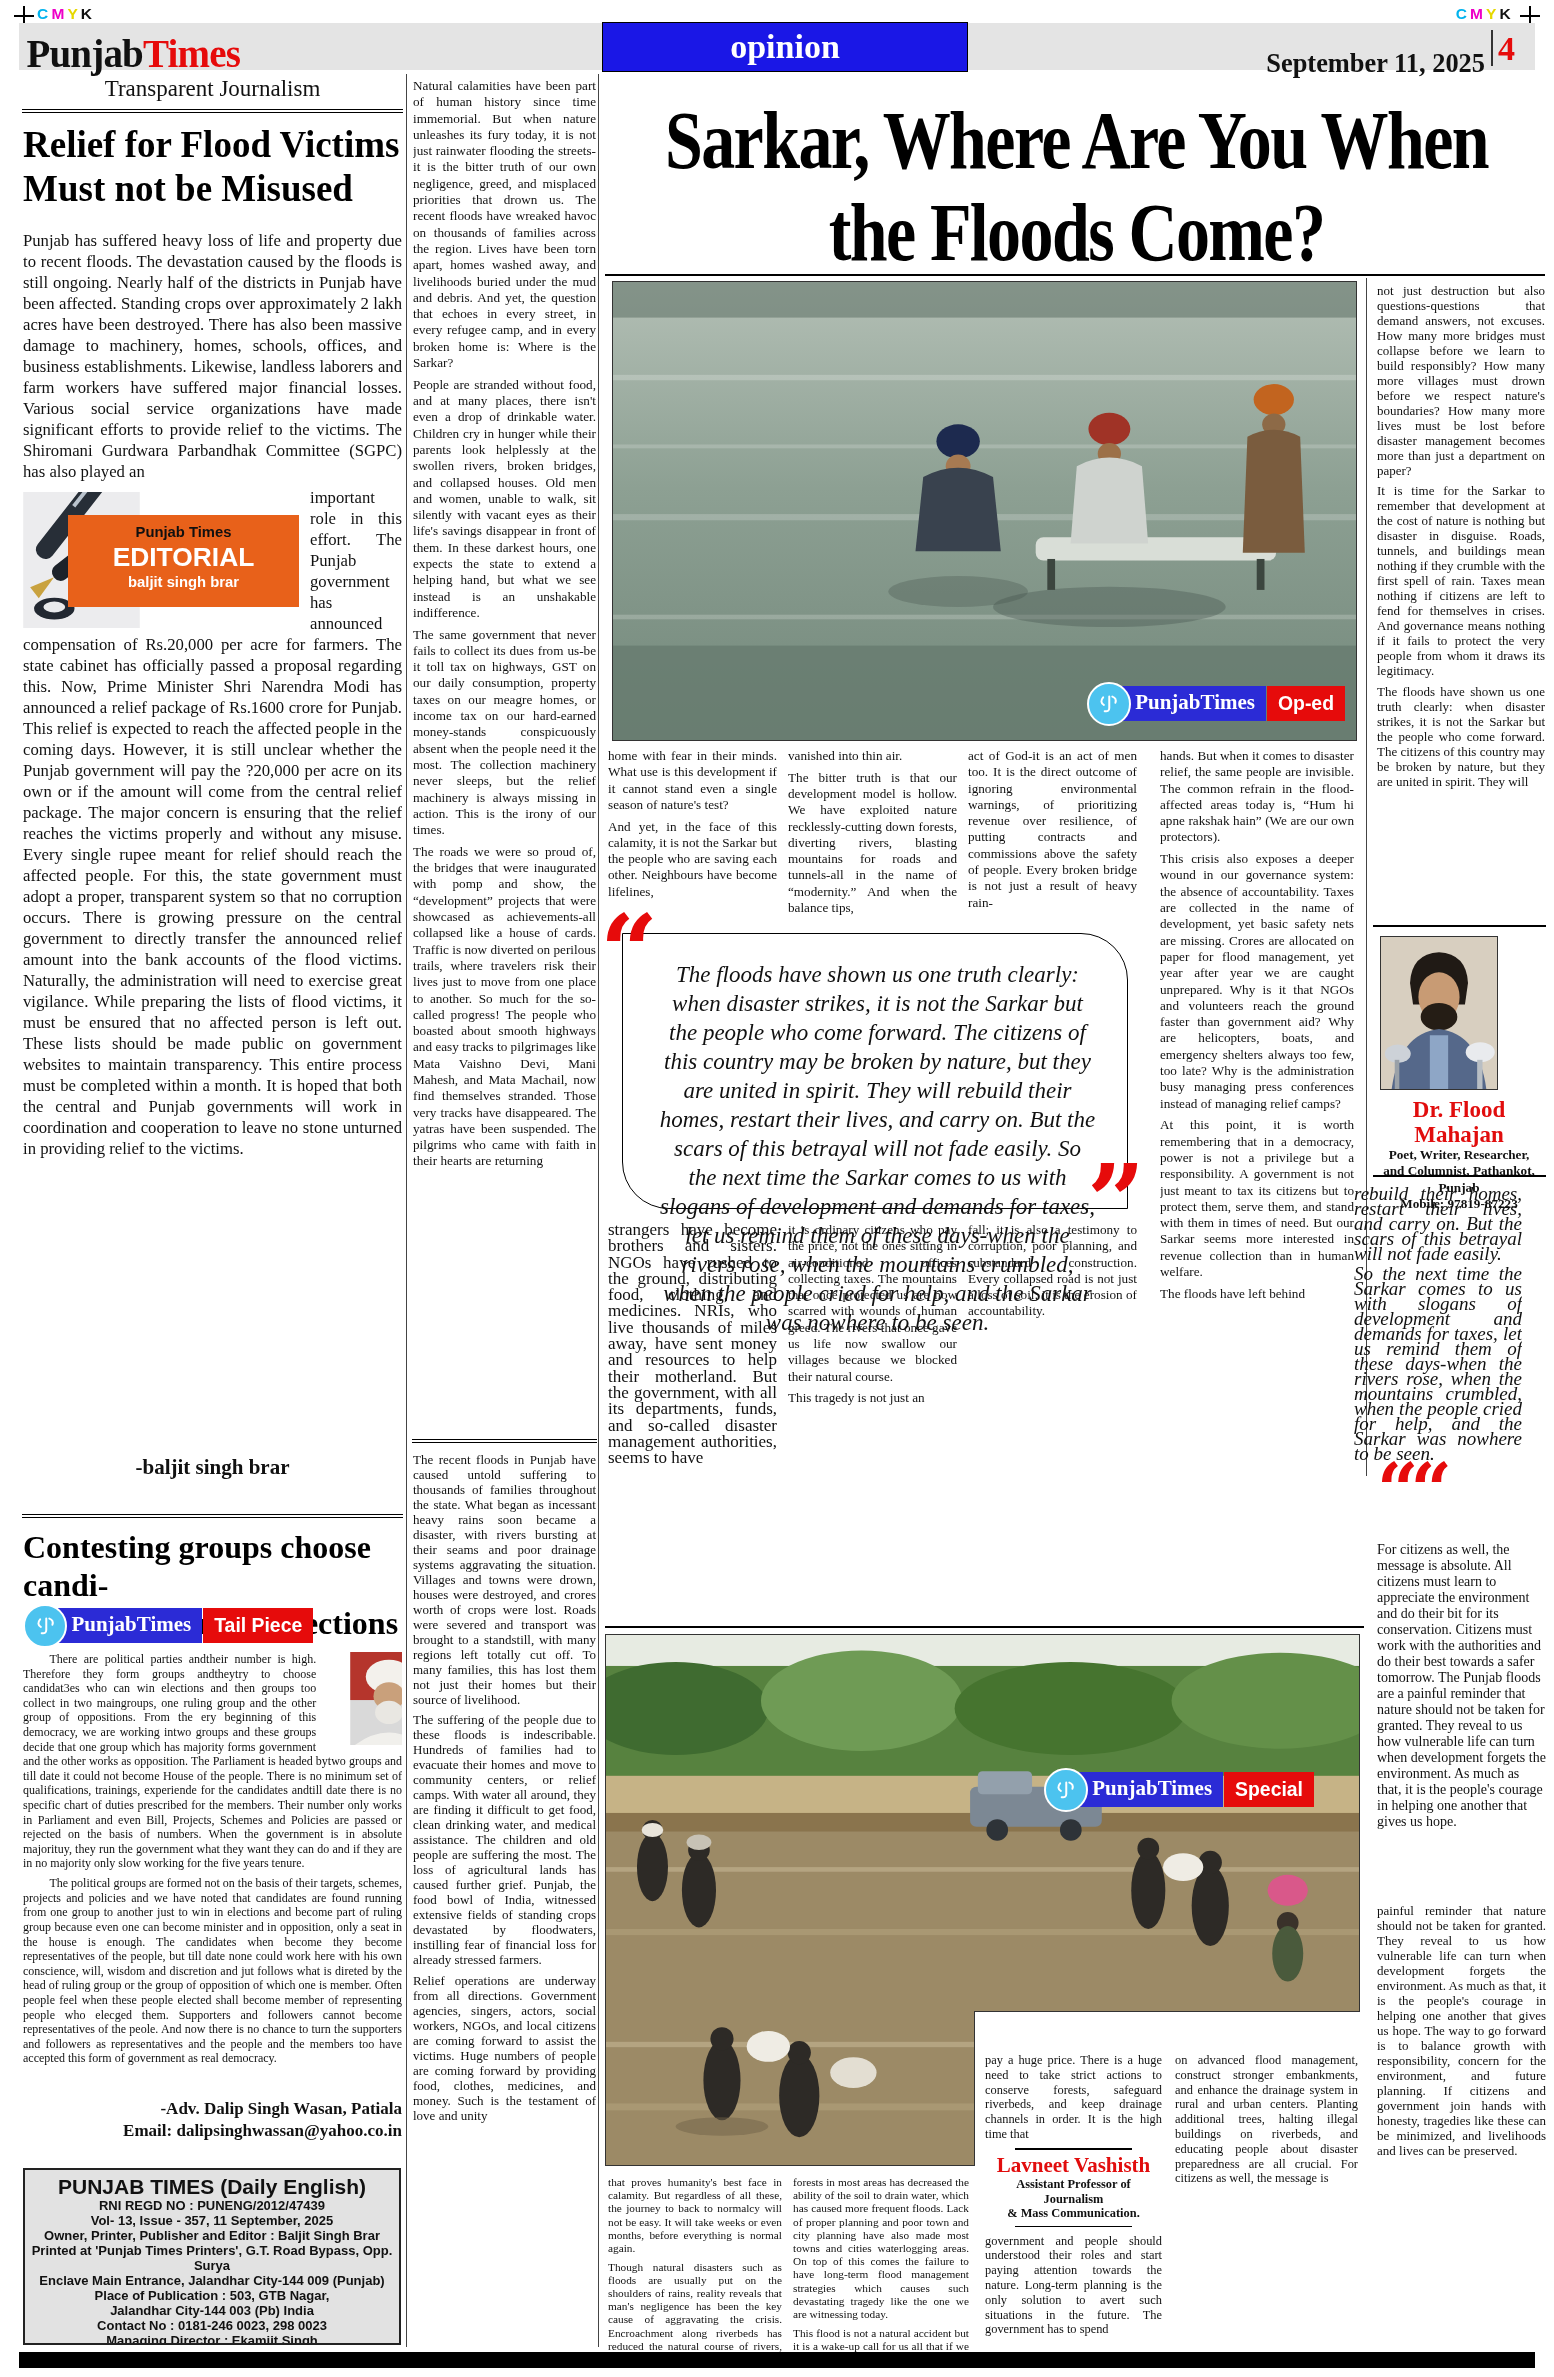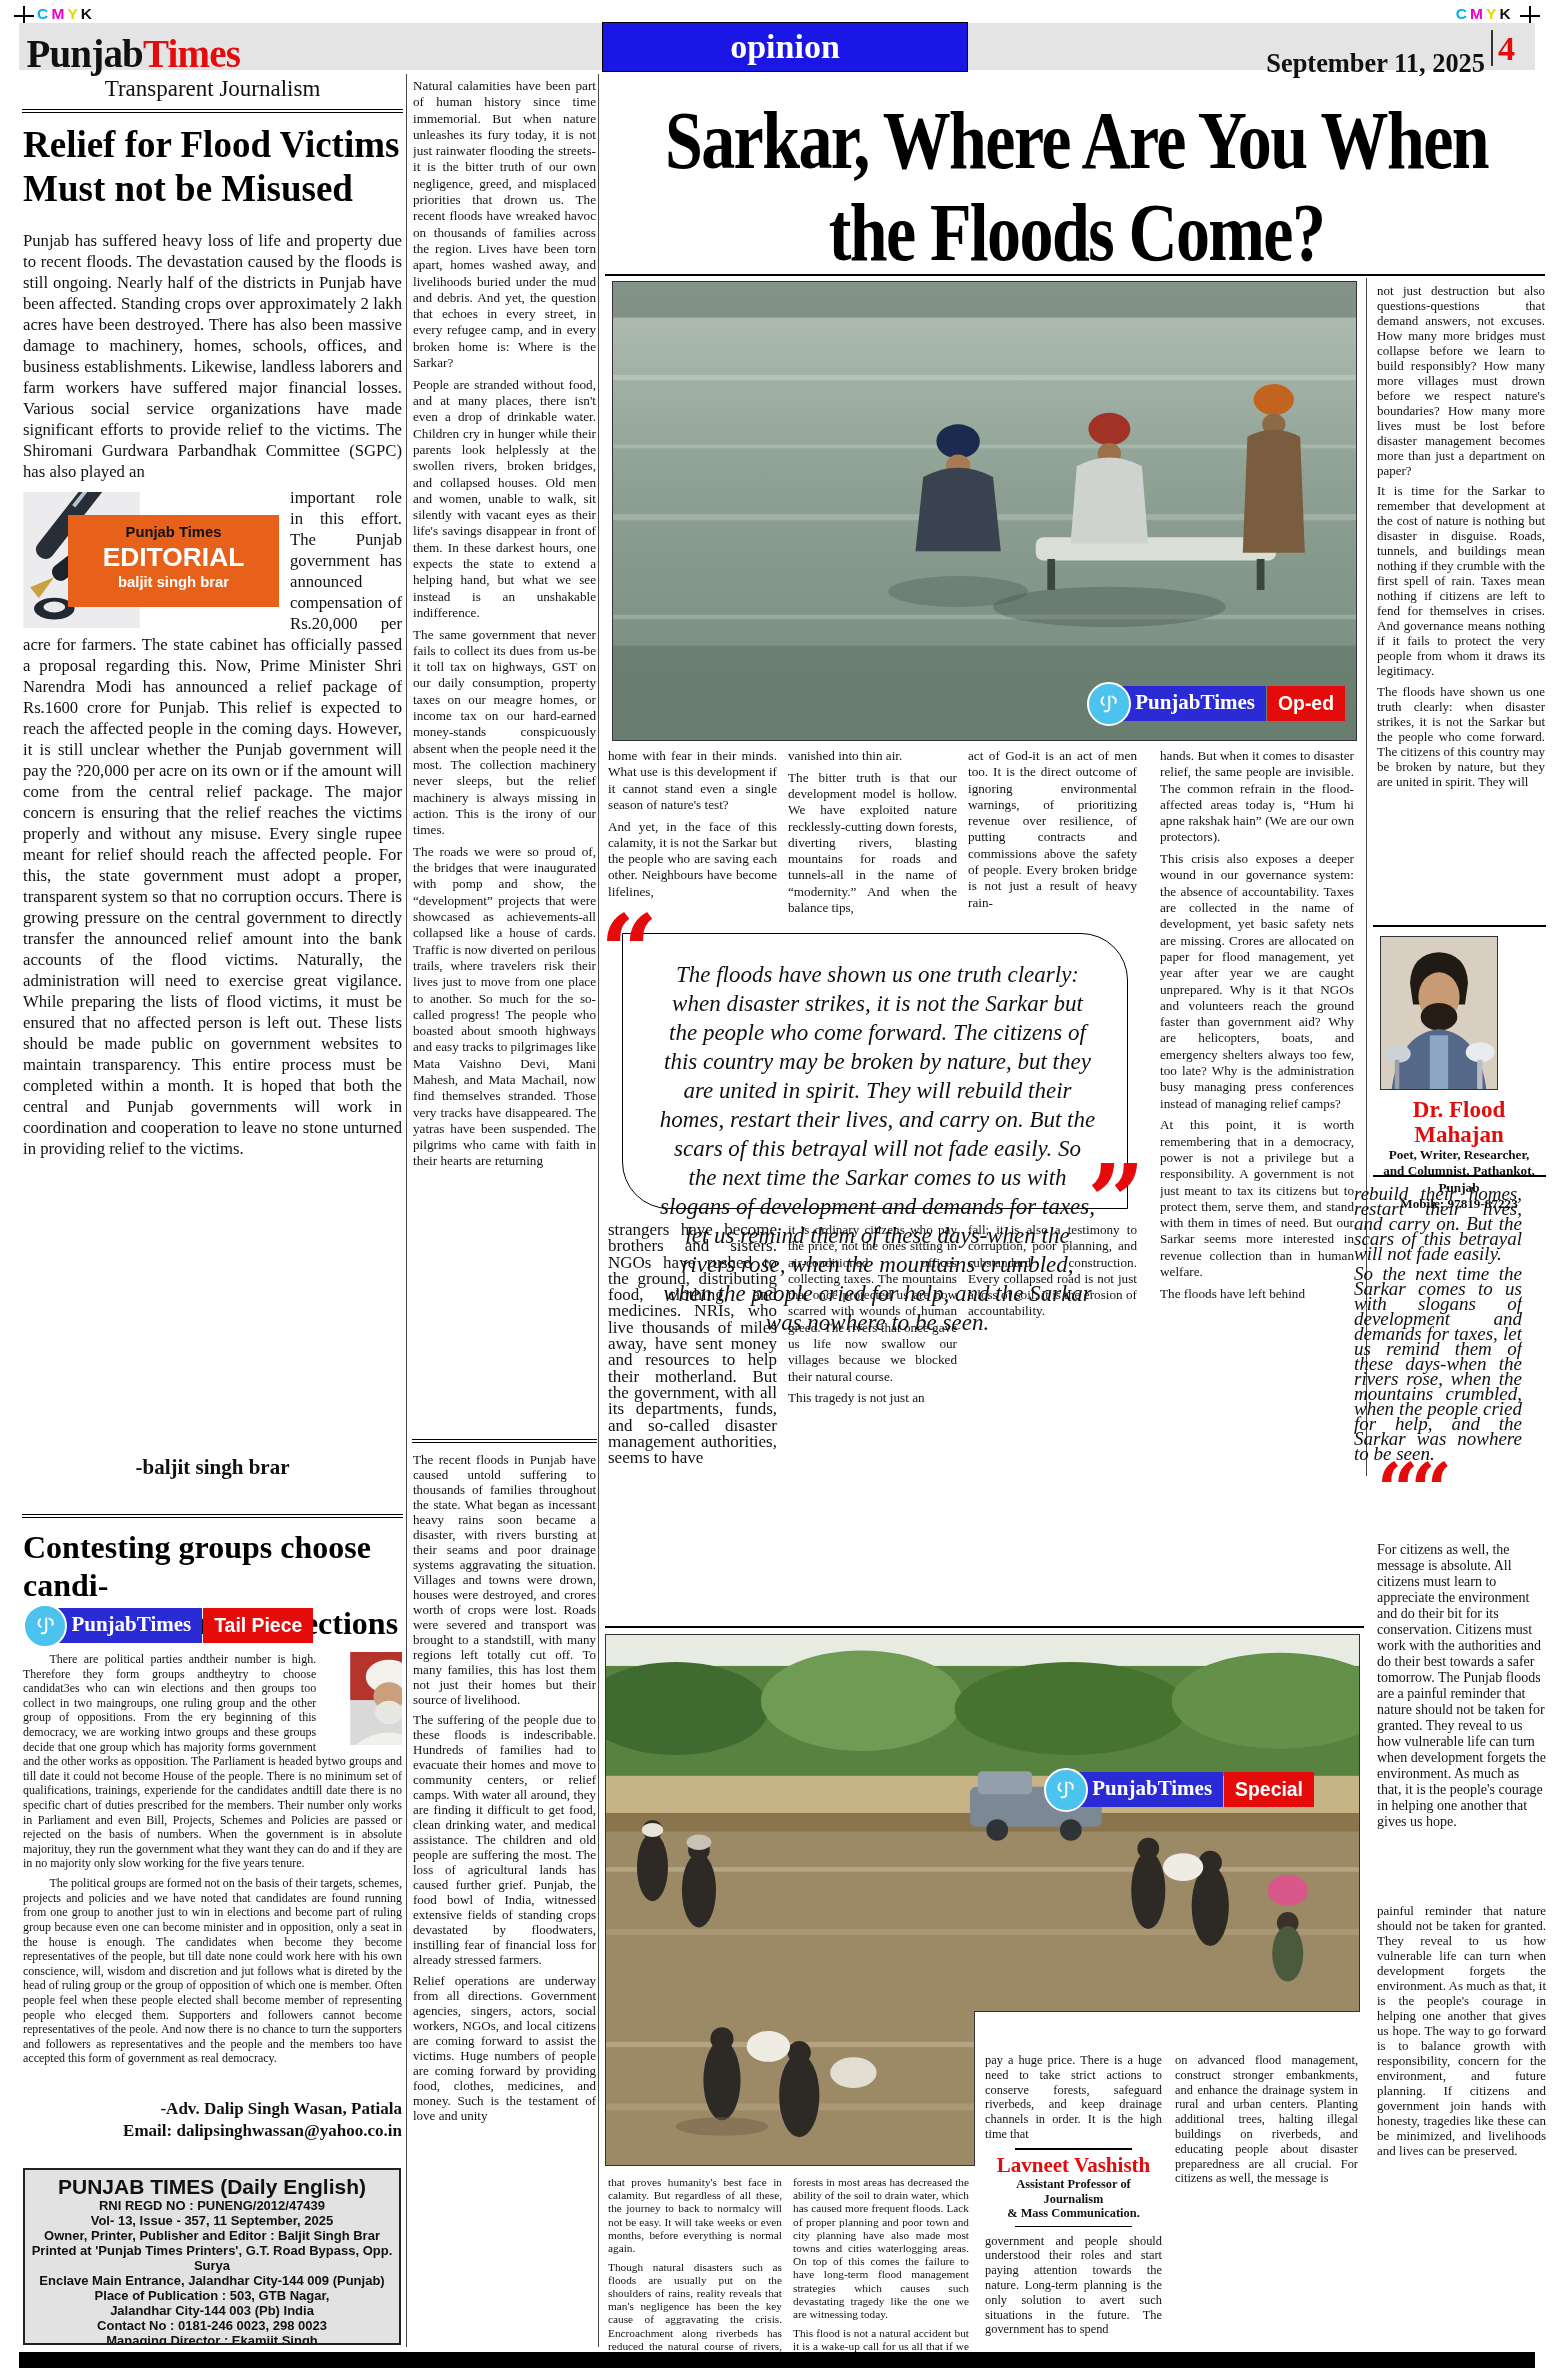--- a/index.html
+++ b/index.html
@@ -30,21 +30,21 @@
   .condense{display:inline-block;transform:scaleY(1.22);transform-origin:center top;letter-spacing:-1.6px;}
   
   .pt-badge{display:inline-flex;align-items:center;height:33px;}
   .pt-logo{width:40px;height:40px;border-radius:50%;background:#4cc3ef;border:2.3px solid #fff;
       display:flex;align-items:center;justify-content:center;position:relative;z-index:2;flex:0 0 auto;}
   .pt-brand{background:#2b2bd6;color:#fff;font:bold 21px "Liberation Serif",serif;
       padding:3.9px 11px 5.4px 26.4px;margin-left:-22px;white-space:nowrap;}
   .pt-label{background:#e60b0b;color:#fff;font:bold 19.4px "Liberation Sans",sans-serif;
       padding:5.4px 11px 6.2px 11px;margin-left:1px;white-space:nowrap;}
   
-  .edbadge{float:left;width:256px;height:136px;margin:4.7px 11px 4.7px 0;position:relative;}
+  .edbadge{float:left;width:256px;height:136px;margin:4.7px 11px 4.7px 0;position:relative;padding-left:20px;}
   .edbadge .pens{position:absolute;left:0;top:0;width:117px;height:136px;}
   .edbadge .band{position:absolute;left:45px;top:23px;right:0;height:92px;background:#e8611a;
       text-align:center;padding-top:6.2px;box-sizing:border-box;font-family:"Liberation Sans",sans-serif;}
   .edbadge .b1{font-weight:bold;font-size:14.8px;color:#101010;}
   .edbadge .b2{font-weight:bold;font-size:26.4px;color:#fff;line-height:28px;}
   .edbadge .b3{font-weight:bold;font-size:14.8px;color:#fff;}
   
   .pquote{position:absolute;border:1.6px solid #000;border-radius:0 47px 0 47px;
       font-style:italic;text-align:center;}
   .pquote .qtxt{font:italic 23px "Liberation Serif",serif;line-height:29px;padding:26.4px 31px 0 36px;display:block;}

